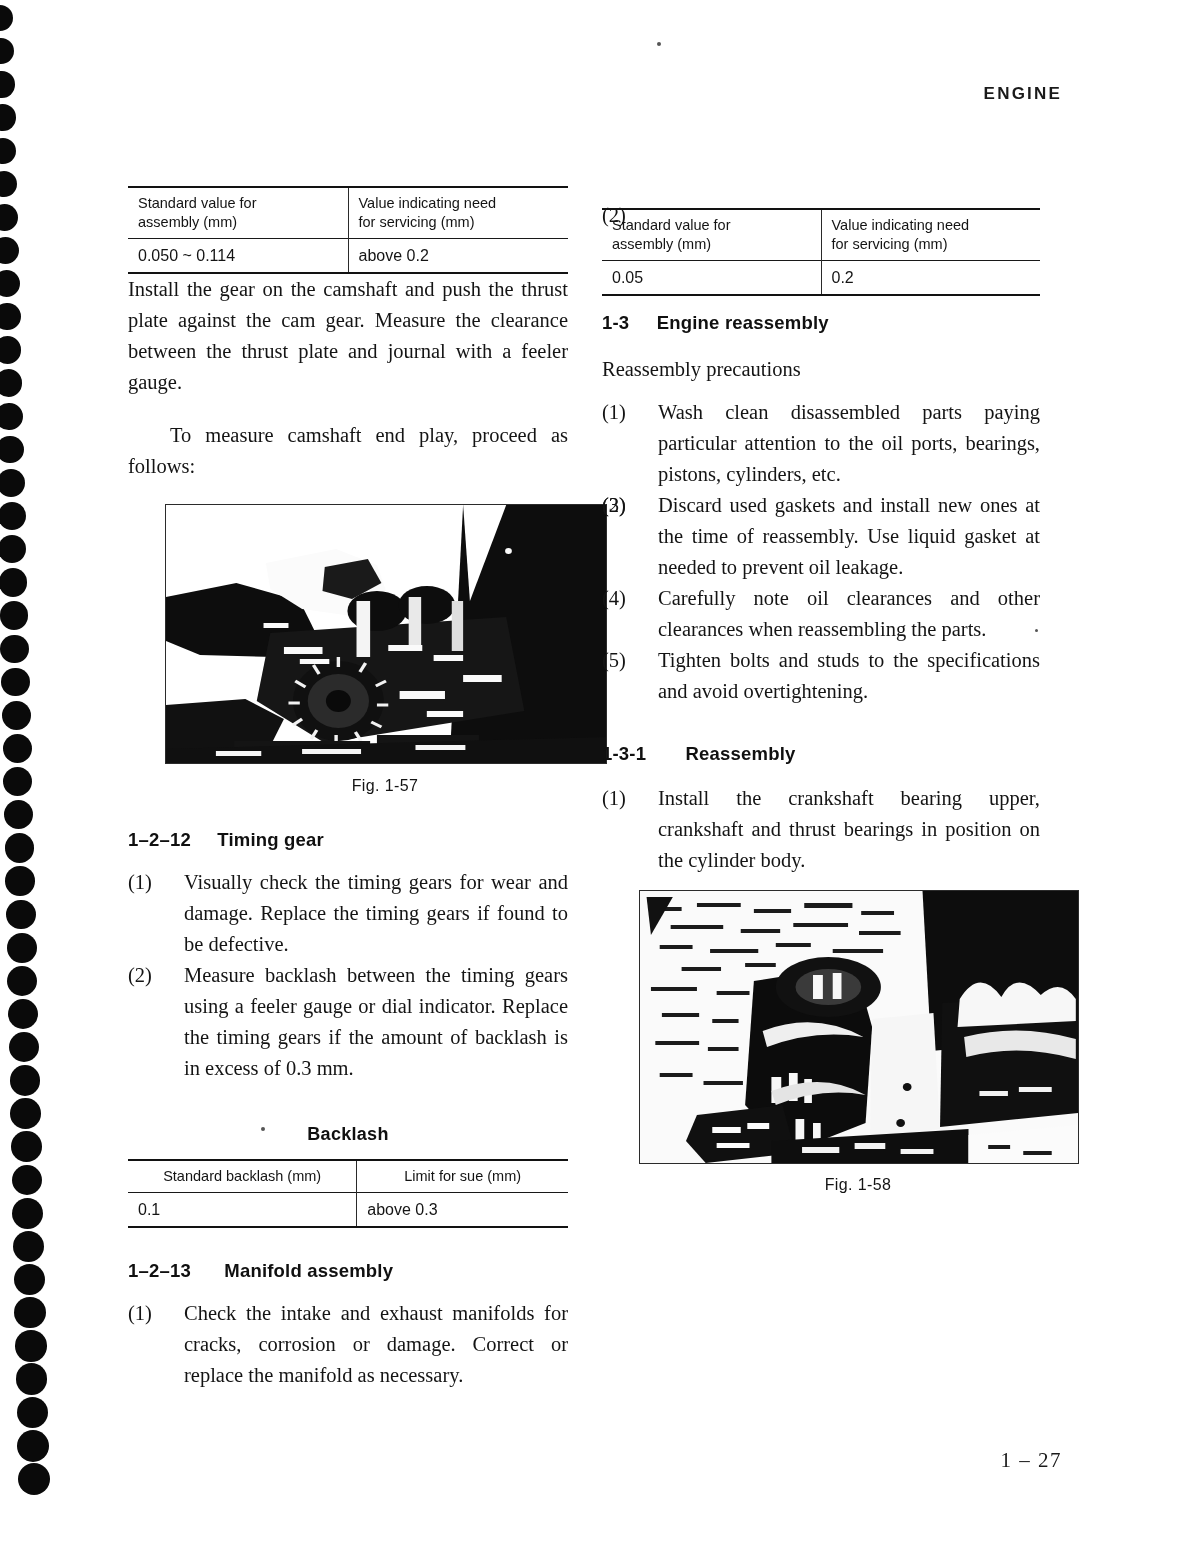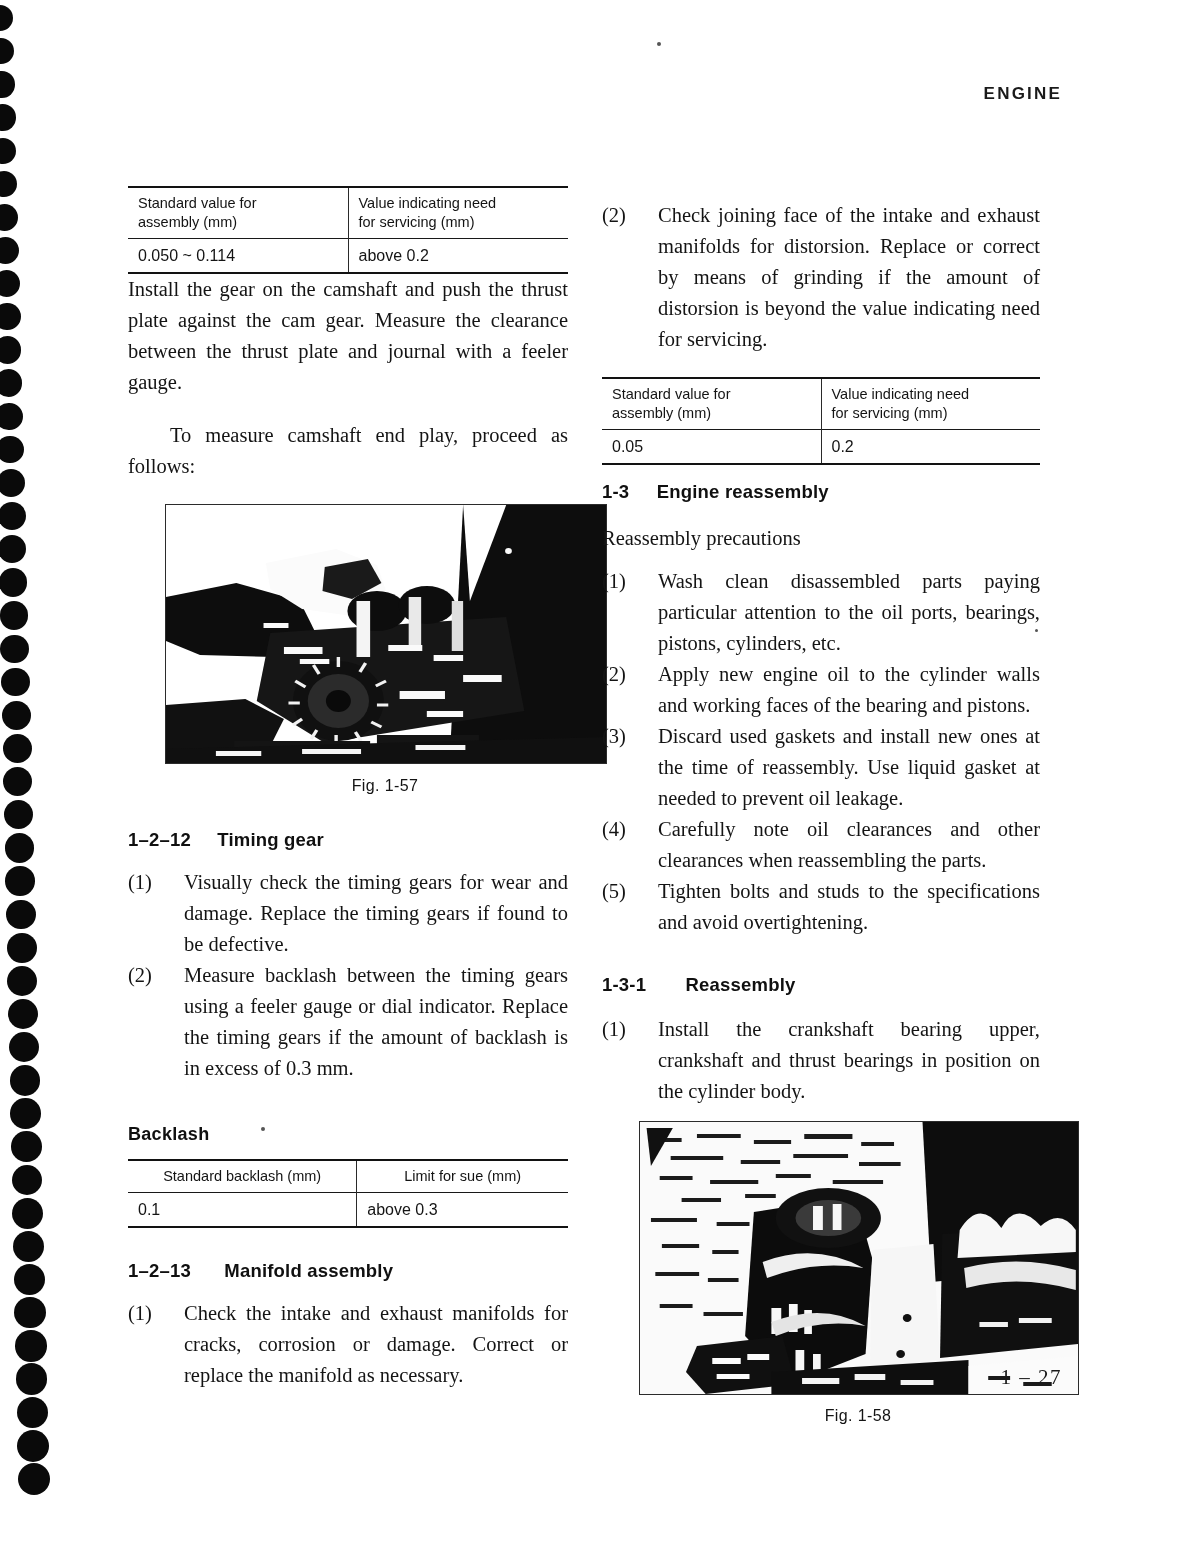--- a/index.html
+++ b/index.html
@@ -40,21 +40,21 @@
     font-size: 17px;
     font-weight: 700;
     letter-spacing: 2.2px;
     color: #1a1a1a;
   }
 
   
   .page-number {
     position: absolute;
     right: 128px;
-    top: 1365px;
+    top: 1448px;
     font-size: 21px;
     letter-spacing: 1.5px;
     color: #1a1a1a;
   }
 
   
   .speck {
     position: absolute;
     background: #555;
     border-radius: 50%;
@@ -128,20 +128,21 @@
     line-height: 19px;
   }
   .spec-table .hdr td { text-align: left; }
   .spec-table .val td { text-align: left; font-size: 16px; padding: 7px 10px; }
   .spec-table .c-left  { border-right: 1.5px solid #2a2a2a; }
   .rule-top    { border-top: 2.4px solid #121212; }
   .rule-mid    { border-top: 1.8px solid #181818; }
   .rule-bottom { border-top: 2.4px solid #121212; }
 
   .table-caption {
+    text-align: center;
     font-family: "Liberation Sans", "DejaVu Sans", sans-serif;
     font-weight: 700;
     font-size: 18px;
     color: #101010;
     letter-spacing: 0.3px;
   }
 
   
   .figure { width: 100%; padding-left: 37px; }
   .figure-frame {
@@ -357,21 +358,20 @@
       <span class="marker">(1)</span>
       <span>Check the intake and exhaust manifolds for cracks, corrosion or damage. Correct or replace the  manifold  as necessary.</span>
     </div>
 
   </div>
 
   <div class="col col-right">
 
     <div class="item" style="margin-top:14px;">
       <span class="marker">(2)</span>
-      <span>Check joining face of the intake and exhaust manifolds for distorsion. Replace or correct by means of grinding if the amount of distorsion is beyond the value indicating need for servicing.</span>
     </div>
 
     <table class="spec-table" style="margin-top:22px;">
       <tbody>
           <tr class="hdr">
         <td class="c-left rule-top" style="width:50%;">
           <span>Standard value for</span><br>
           <span>assembly   (mm)</span>
         </td>
         <td class="rule-top" style="width:50%;">
@@ -396,21 +396,20 @@
     </div>
 
     <p class="plain" style="margin-top:20px;">Reassembly precautions</p>
 
     <div class="item" style="margin-top:12px;">
       <span class="marker">(1)</span>
       <span>Wash clean disassembled parts paying particular attention to the oil ports, bearings, pistons, cylinders, etc.</span>
     </div>
     <div class="item">
       <span class="marker">(2)</span>
-      <span>Apply new engine oil to the cylinder walls and working faces of the bearing and pistons.</span>
     </div>
     <div class="item">
       <span class="marker">(3)</span>
       <span>Discard used gaskets and install new ones at the time of reassembly.   Use liquid gasket at needed to prevent oil leakage.</span>
     </div>
     <div class="item">
       <span class="marker">(4)</span>
       <span>Carefully note oil clearances and other clearances when reassembling the parts.</span>
     </div>
     <div class="item">

